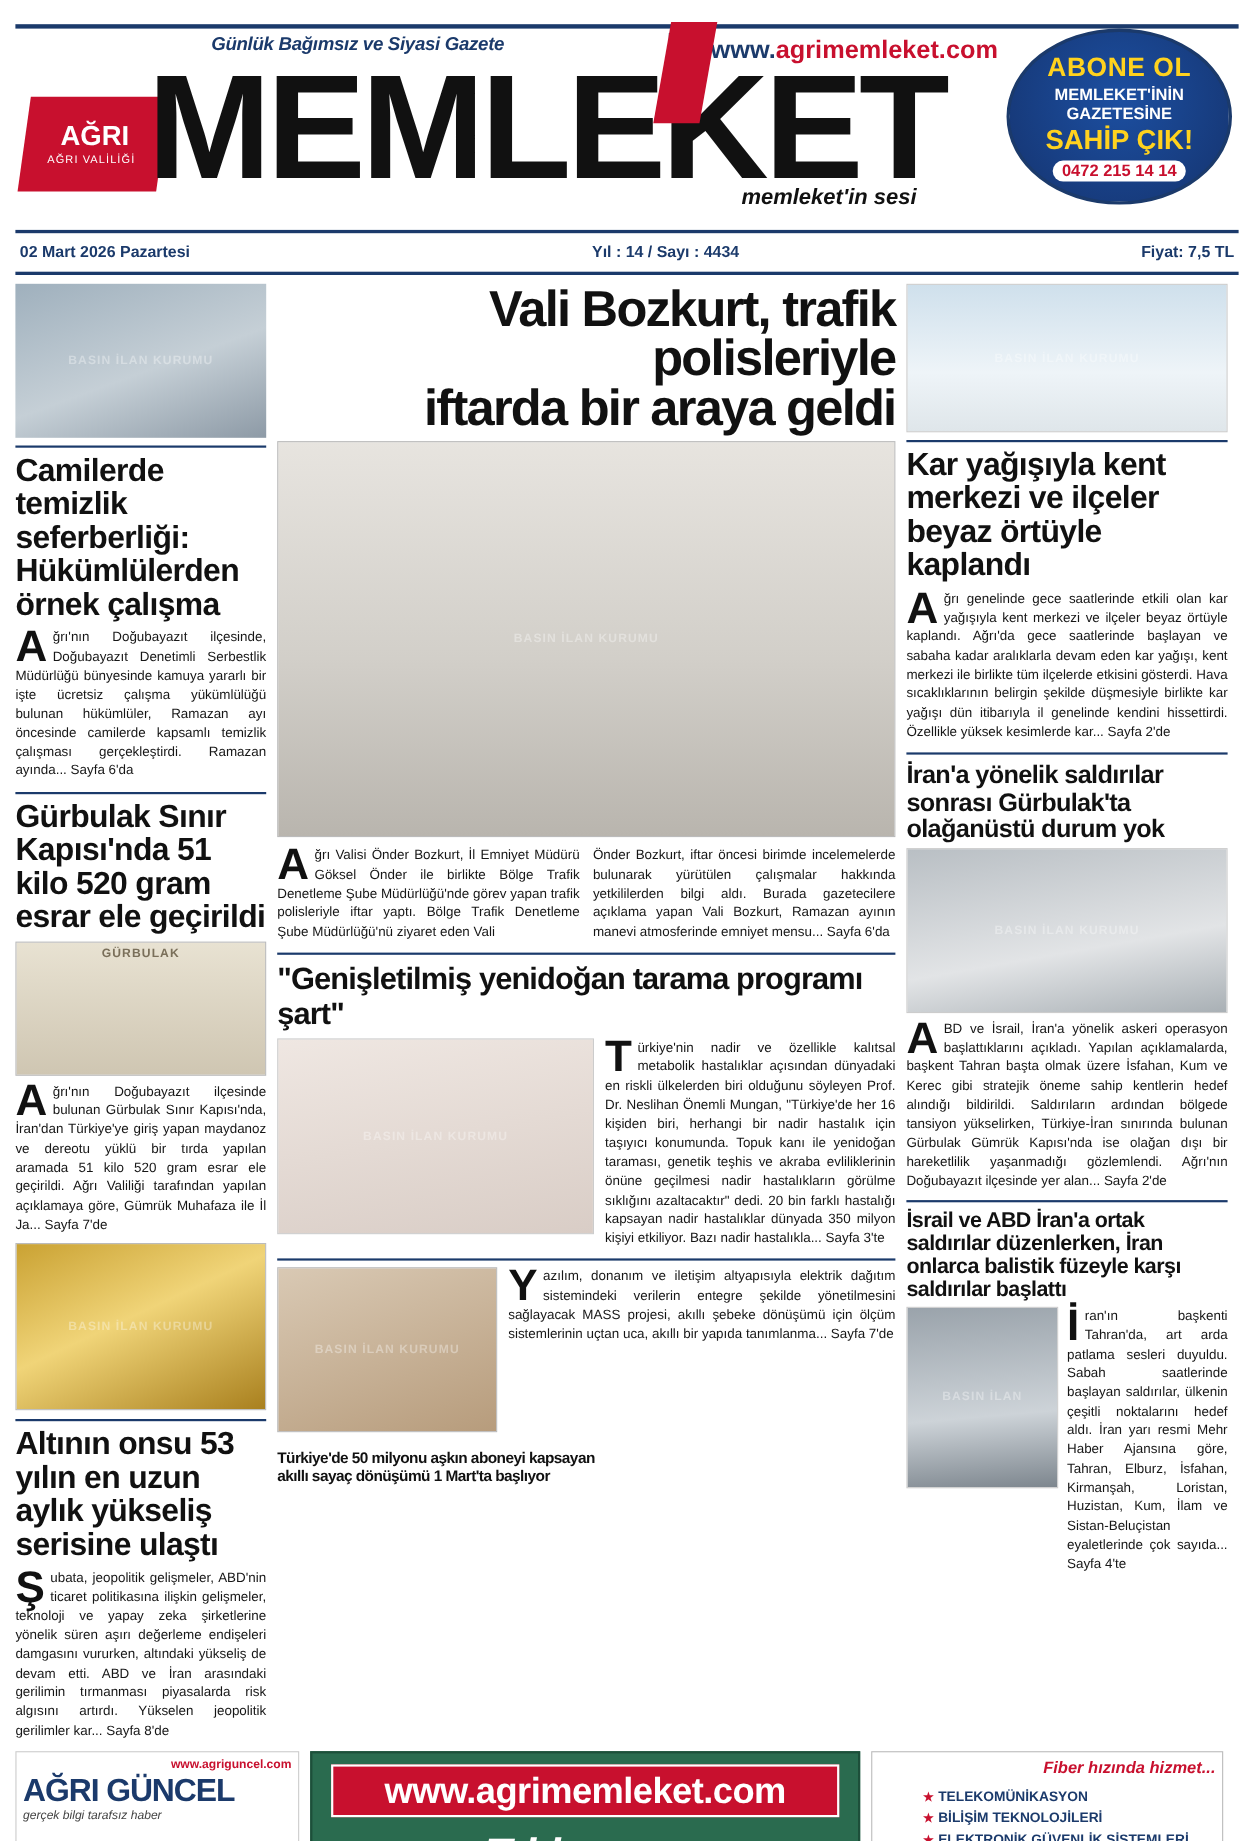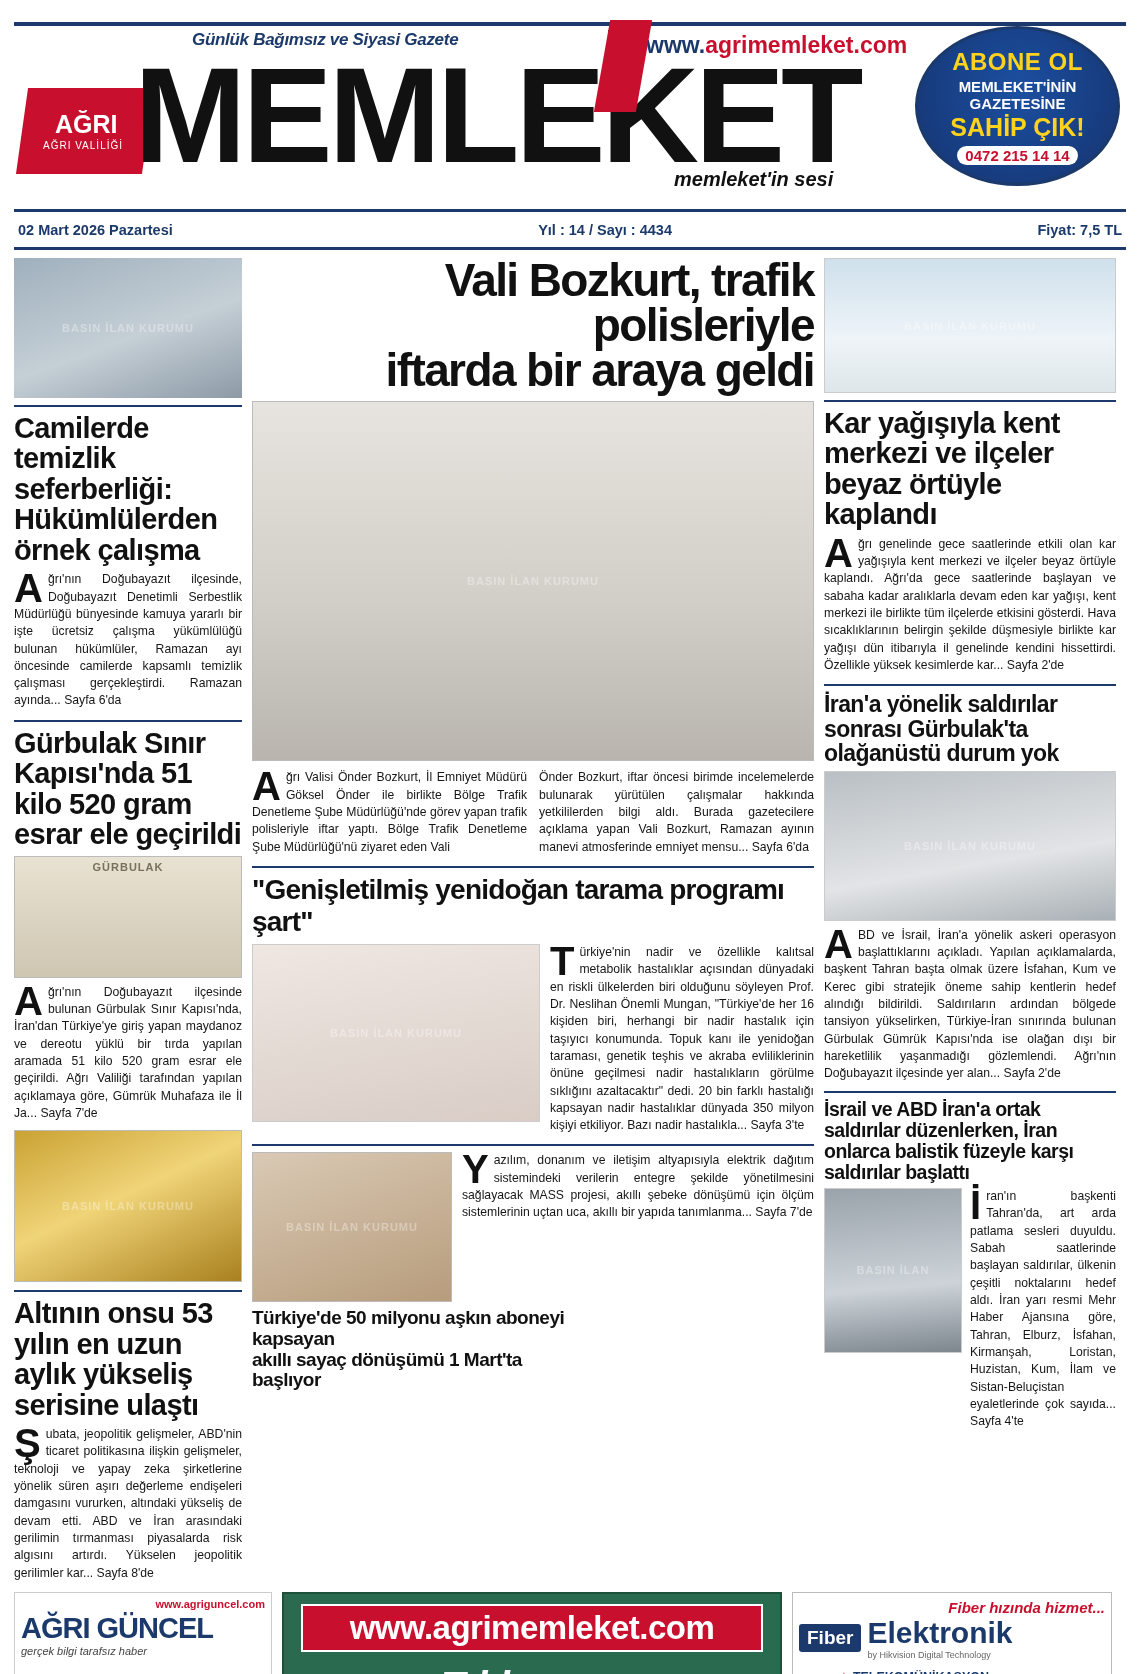--- a/index.html
+++ b/index.html
@@ -110,22 +110,22 @@
   .main-photo { width:100%; height:360px; border:1px solid #bbb; }
   .twocol { display:flex; gap:12px; margin-top:8px; }
   .twocol > div { flex:1; }
 
   .quote-headline {
     font-size:28px; font-weight:bold; letter-spacing:-0.8px; margin:10px 0 6px;
     border-top:2px solid #1b3a6b; padding-top:6px;
   }
 
   .mini-head {
-    font-size:19px; font-weight:bold; line-height:1.08; letter-spacing:-0.5px;
-    margin:6px 0 5px;
+    font-size:14px; font-weight:bold; line-height:1.08; letter-spacing:-0.5px;
+    margin:16px 0 5px;
   }
 
   .red-head {
     font-size:19.5px; font-weight:bold; line-height:1.08; letter-spacing:-0.5px;
     color:#111; margin:5px 0 5px;
   }
 
   
   .ads { display:flex; gap:10px; margin-top:10px; height:295px; }
   .ad-left { width:258px; display:flex; flex-direction:column; gap:8px;}
@@ -342,27 +342,20 @@
 
     <div class="ad-mid">
       <div class="urlbar">www.agrimemleket.com</div>
       <div class="tiklayin">Tıklayın...</div>
       <div class="memleketten">MEMLEKET'ten</div>
 
     </div>
 
     <div class="ad-right">
       <div class="fiber-title">Fiber hızında hizmet...</div>
-      <div style="display:flex;align-items:center;gap:6px;">
-        <div style="background:#1b3a6b;color:#fff;font-size:19px;font-weight:bold;padding:3px 8px;border-radius:3px;">Fiber</div>
-        <div>
-          <div class="fiber-logo">Elektronik</div>
-          <div class="fiber-sub">by Hikvision Digital Technology</div>
-        </div>
-      </div>
       <ul class="fiber-list">
         <li>TELEKOMÜNİKASYON</li>
         <li>BİLİŞİM TEKNOLOJİLERİ</li>
         <li>ELEKTRONİK GÜVENLİK SİSTEMLERİ</li>
       </ul>
       <div class="fiber-contact">
         <div>0472 215 01 72</div>
 
       </div>
 

